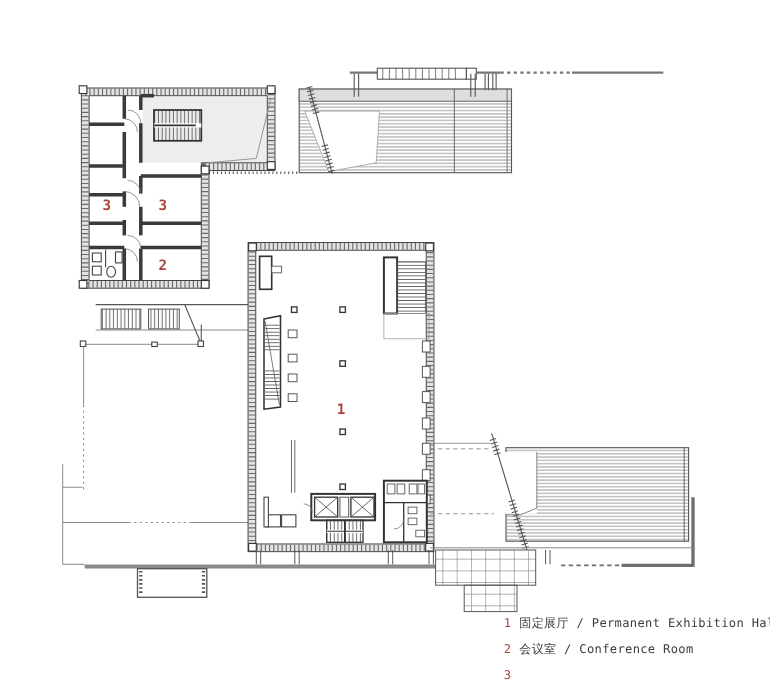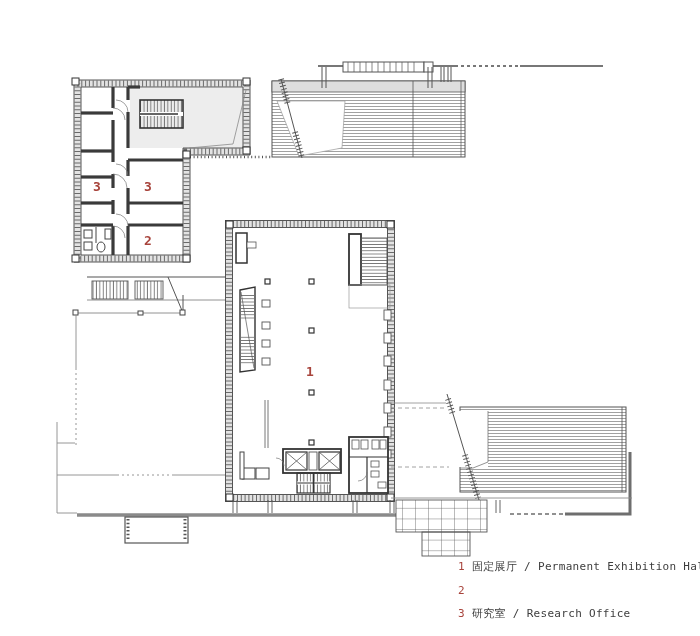--- a/index.html
+++ b/index.html
@@ -318,18 +318,18 @@
 </svg>
 </div>
 
 <div id="legend">
   <div class="legend-row">
     <span class="legend-num" style="color: rgb(168, 68, 60);">1</span>
     <span class="legend-label">固定展厅 / Permanent Exhibition Hall</span>
   </div>
   <div class="legend-row">
     <span class="legend-num" style="color: rgb(168, 68, 60);">2</span>
+    <span class="legend-label">会议室 / Conference Room</span>
   </div>
   <div class="legend-row">
     <span class="legend-num" style="color: rgb(168, 68, 60);">3</span>
-    <span class="legend-label">研究室 / Research Office</span>
   </div>
 </div>
 
 </body></html>

